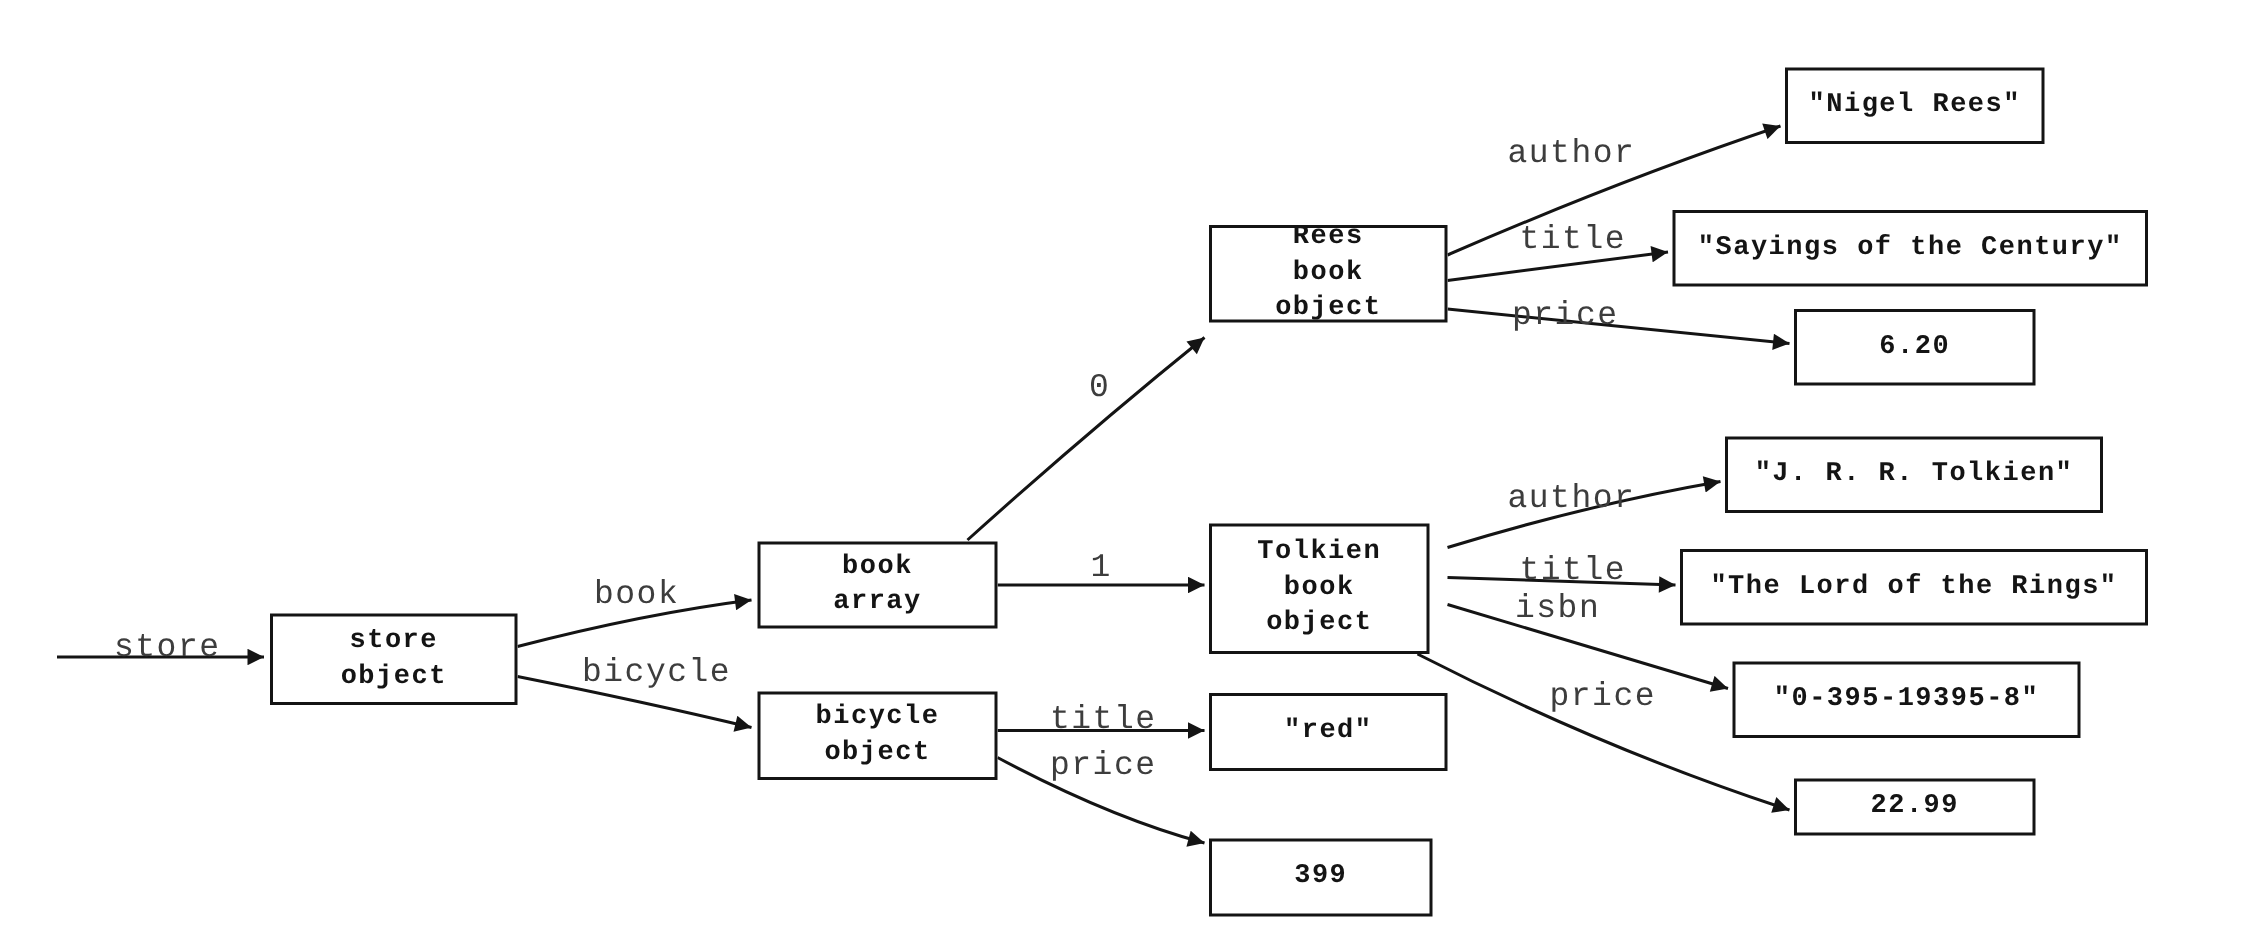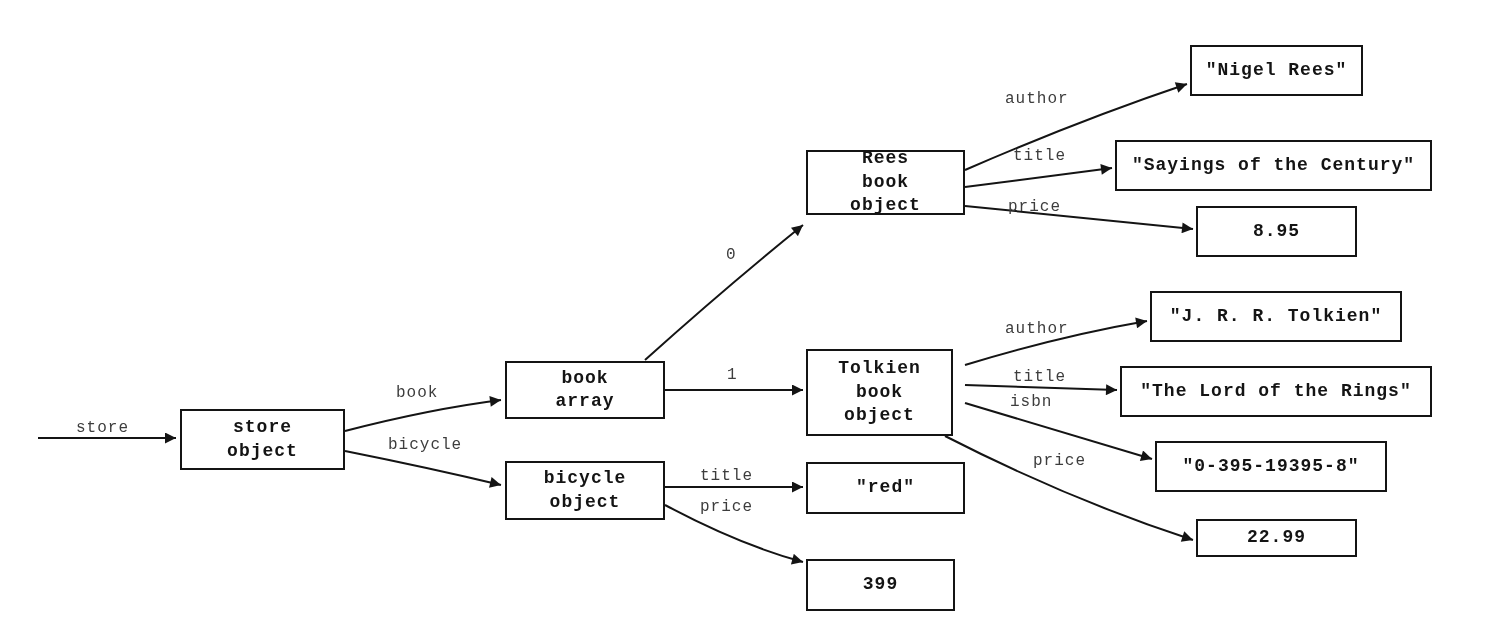--- a/index.html
+++ b/index.html
@@ -28,21 +28,21 @@
     line-height: 1.3;
     display: flex;
     align-items: center;
     justify-content: center;
     text-align: center;
     white-space: pre-line;
   }
   .edge-label {
     position: absolute;
     color: #3d3d3d;
-    font-size: 16px;
+    font-size: 22px;
     letter-spacing: 1px;
     white-space: nowrap;
   }
 </style>
 </head>
 <body>
 
 <div class="canvas">
 
   <svg class="edges" width="1498" height="632" viewBox="0 0 1498 632" xmlns="http://www.w3.org/2000/svg">
@@ -83,21 +83,21 @@
 object</div>
 
   <div class="node" style="left:806px; top:349px; width:147px; height:87px">Tolkien
 book
 object</div>
 
   <div class="node" style="left:1190px; top:45px; width:173px; height:51px">"Nigel Rees"</div>
 
   <div class="node" style="left:1115px; top:140px; width:317px; height:51px">"Sayings of the Century"</div>
 
-  <div class="node" style="left:1196px; top:206px; width:161px; height:51px">8.95</div>
+  <div class="node" style="left:1196px; top:206px; width:161px; height:51px">6.20</div>
 
   <div class="node" style="left:1150px; top:291px; width:252px; height:51px">"J. R. R. Tolkien"</div>
 
   <div class="node" style="left:1120px; top:366px; width:312px; height:51px">"The Lord of the Rings"</div>
 
   <div class="node" style="left:1155px; top:441px; width:232px; height:51px">"0-395-19395-8"</div>
 
   <div class="node" style="left:1196px; top:519px; width:161px; height:38px">22.99</div>
 
   <div class="node" style="left:806px; top:462px; width:159px; height:52px">"red"</div>

